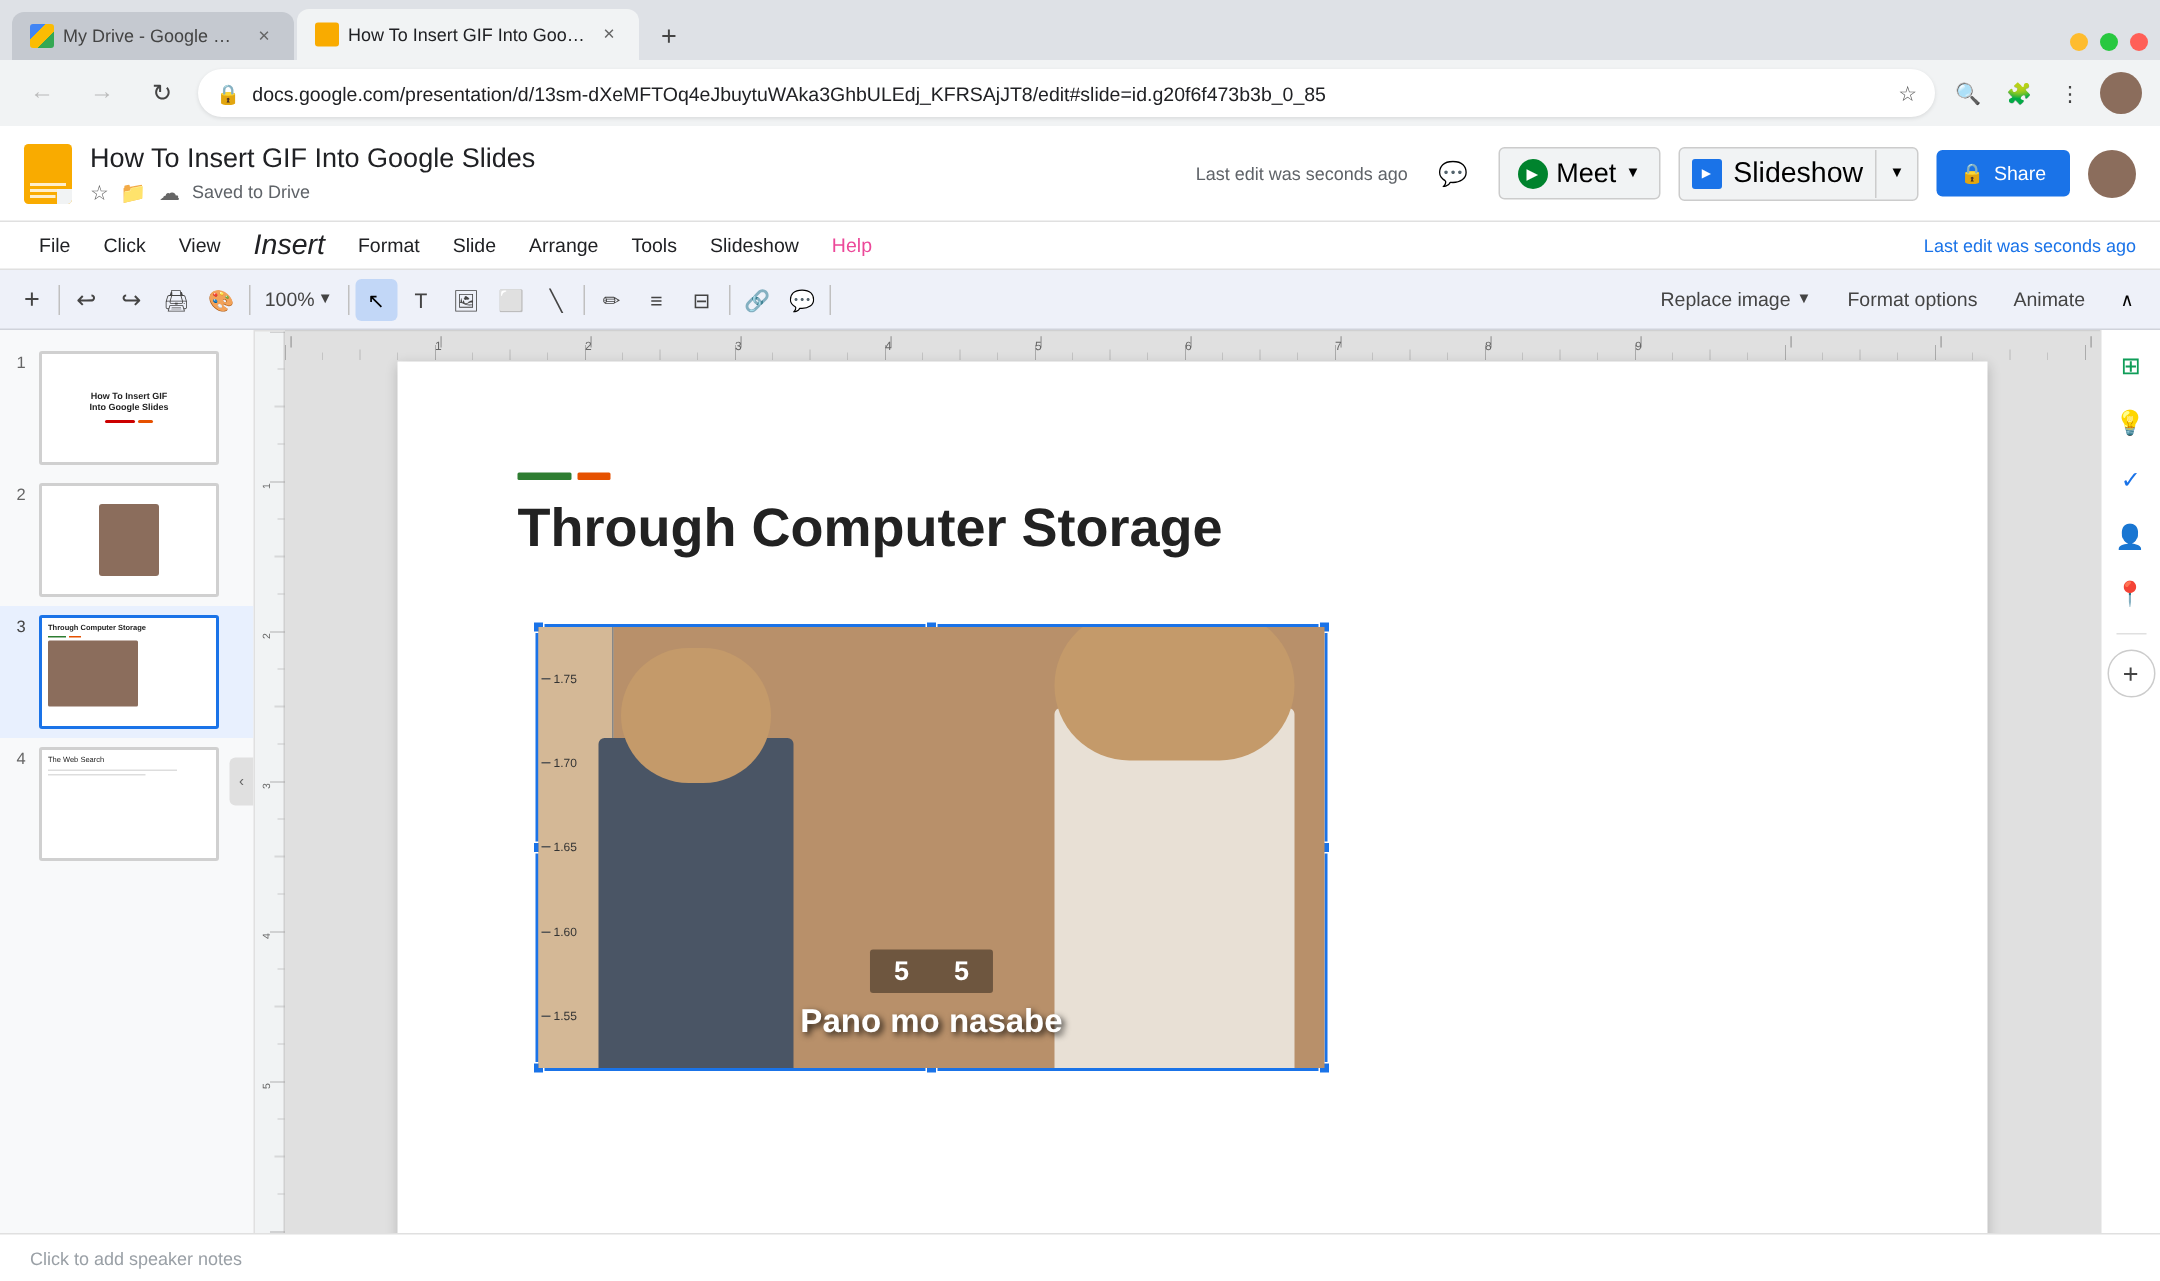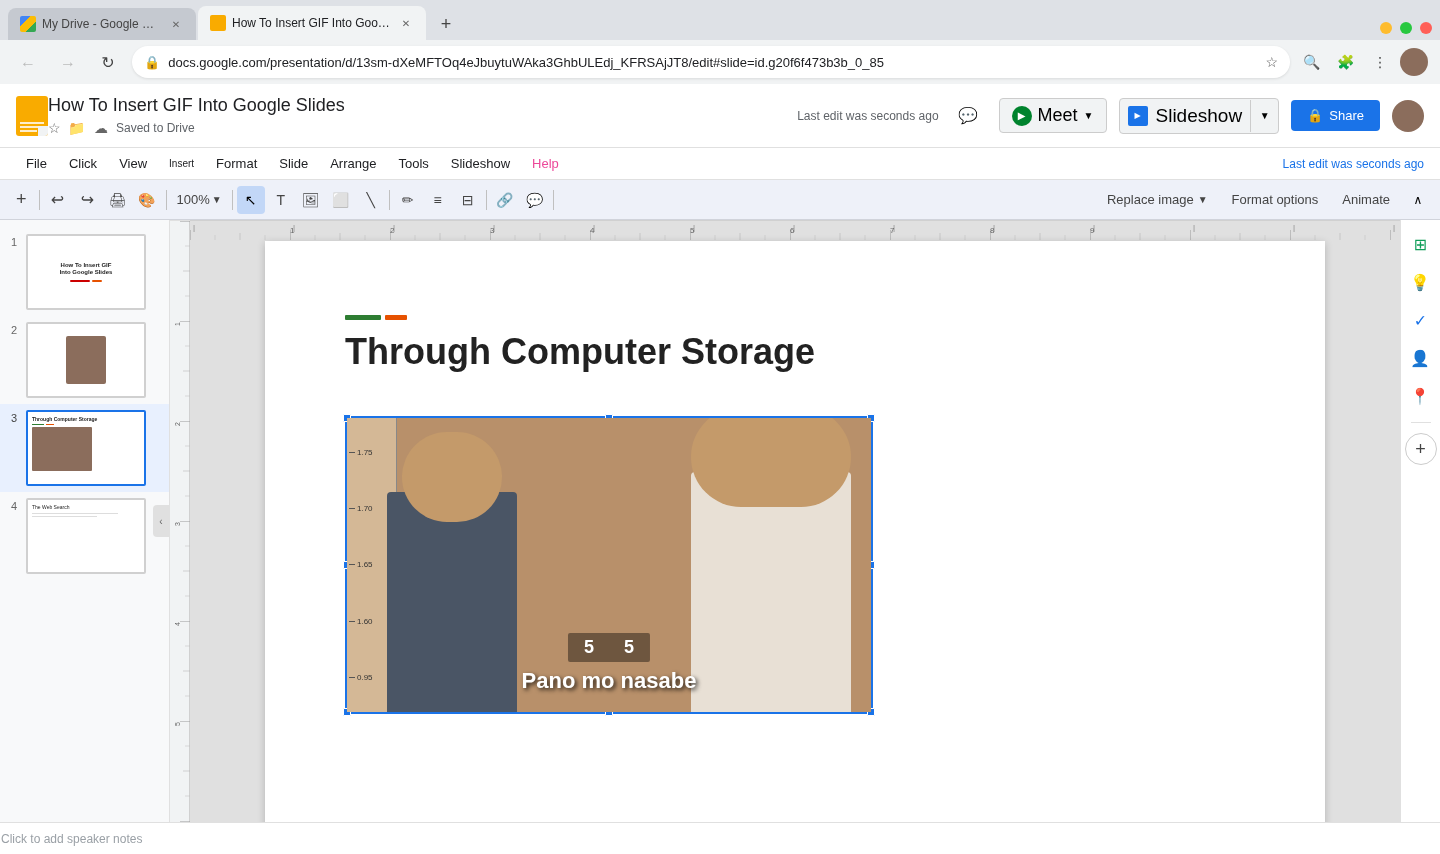--- a/index.html
+++ b/index.html
@@ -44,21 +44,21 @@
     <span style="font-size:14px;color:#555;cursor:pointer;">☆</span>
   </div>
   <div style="display:flex;gap:6px;align-items:center;">
     <div style="width:28px;height:28px;border-radius:50%;display:flex;align-items:center;justify-content:center;font-size:14px;color:#444;cursor:pointer;">🔍</div>
     <div style="width:28px;height:28px;border-radius:50%;display:flex;align-items:center;justify-content:center;font-size:14px;color:#444;cursor:pointer;">🧩</div>
     <div style="width:28px;height:28px;border-radius:50%;display:flex;align-items:center;justify-content:center;font-size:14px;color:#444;cursor:pointer;">⋮</div>
     <div style="width:28px;height:28px;border-radius:50%;background:#8b6d5c;cursor:pointer;"></div>
   </div>
 </div>
 
-<div style="background:#fff;height:64px;display:flex;align-items:center;padding:0 16px;gap:0;border-bottom:1px solid #e0e0e0;">
+<div style="background:#fff;height:64px;display:flex;align-items:center;padding:0 16px;gap:12px;border-bottom:1px solid #e0e0e0;">
   <div style="width:32px;height:40px;background:#f9ab00;border-radius:3px;display:flex;align-items:center;justify-content:center;position:relative;overflow:hidden;">
     <span style="color:white;font-size:10px;font-weight:bold;position:absolute;bottom:4px;left:4px;right:4px;">
       <div style="width:100%;height:2px;background:rgba(255,255,255,0.8);margin-bottom:2px;"></div>
       <div style="width:100%;height:2px;background:rgba(255,255,255,0.8);margin-bottom:2px;"></div>
       <div style="width:70%;height:2px;background:rgba(255,255,255,0.8);"></div>
     </span>
     <div style="position:absolute;bottom:0;right:0;width:10px;height:10px;background:#f1f3f4;"></div>
   </div>
   <div style="flex:1;">
     <div style="font-size:18px;color:#202124;font-weight:400;margin-bottom:4px;cursor:pointer;">How To Insert GIF Into Google Slides</div>
@@ -89,21 +89,21 @@
       <span>Share</span>
     </div>
     <div style="width:32px;height:32px;border-radius:50%;background:#8b6d5c;cursor:pointer;"></div>
   </div>
 </div>
 
 <div style="background:#fff;height:32px;display:flex;align-items:center;padding:0 16px;gap:2px;border-bottom:1px solid #e0e0e0;">
   <div style="padding:4px 10px;font-size:13px;color:#202124;cursor:pointer;border-radius:4px;">File</div>
   <div style="padding:4px 10px;font-size:13px;color:#202124;cursor:pointer;border-radius:4px;">Click</div>
   <div style="padding:4px 10px;font-size:13px;color:#202124;cursor:pointer;border-radius:4px;">View</div>
-  <div style="padding:4px 10px;font-size:10px;color:#202124;cursor:pointer;border-radius:4px;">Insert</div>
+  <div style="padding:4px 10px;font-size:19px;color:#202124;cursor:pointer;border-radius:4px;font-style:italic;">Insert</div>
   <div style="padding:4px 10px;font-size:13px;color:#202124;cursor:pointer;border-radius:4px;">Format</div>
   <div style="padding:4px 10px;font-size:13px;color:#202124;cursor:pointer;border-radius:4px;">Slide</div>
   <div style="padding:4px 10px;font-size:13px;color:#202124;cursor:pointer;border-radius:4px;">Arrange</div>
   <div style="padding:4px 10px;font-size:13px;color:#202124;cursor:pointer;border-radius:4px;">Tools</div>
   <div style="padding:4px 10px;font-size:13px;color:#202124;cursor:pointer;border-radius:4px;">Slideshow</div>
   <div style="padding:4px 10px;font-size:13px;color:#ec4899;cursor:pointer;border-radius:4px;">Help</div>
   <div style="margin-left:auto;font-size:12px;color:#1a73e8;cursor:pointer;">Last edit was seconds ago</div>
 </div>
 
 <div style="background:#eef1f9;height:40px;display:flex;align-items:center;padding:0 8px;gap:2px;border-bottom:1px solid #d0d3db;">
@@ -250,21 +250,21 @@
       <div style="flex:1;display:flex;align-items:flex-start;justify-content:center;padding:20px;overflow:auto;">
         <div style="background:#fff;width:1060px;height:600px;position:relative;box-shadow:0 2px 8px rgba(0,0,0,0.2);flex-shrink:0;">
 
           <div style="position:absolute;top:74px;left:80px;display:flex;gap:4px;">
             <div style="width:36px;height:5px;background:#2e7d32;border-radius:1px;"></div>
             <div style="width:22px;height:5px;background:#e65100;border-radius:1px;"></div>
           </div>
 
           <div style="position:absolute;top:90px;left:80px;font-size:36px;font-weight:700;color:#222;font-family:Arial,sans-serif;">Through Computer Storage</div>
 
-          <div style="position:absolute;top:175px;left:80px;width:528px;height:298px;border:2px solid #1a73e8;cursor:pointer;">
+          <div style="position:absolute;top:175px;left:92px;width:528px;height:298px;border:2px solid #1a73e8;cursor:pointer;">
 
             <div style="position:absolute;width:8px;height:8px;background:#1a73e8;border:1px solid #fff;border-radius:1px;top:-4px;left:50%;transform:translateX(-50%);cursor:n-resize;"></div>
             <div style="position:absolute;width:8px;height:8px;background:#1a73e8;border:1px solid #fff;border-radius:1px;top:50%;left:-4px;transform:translateY(-50%);cursor:w-resize;"></div>
             <div style="position:absolute;width:8px;height:8px;background:#1a73e8;border:1px solid #fff;border-radius:1px;top:50%;right:-4px;transform:translateY(-50%);cursor:e-resize;"></div>
             <div style="position:absolute;width:8px;height:8px;background:#1a73e8;border:1px solid #fff;border-radius:1px;top:-4px;left:-4px;cursor:nw-resize;"></div>
             <div style="position:absolute;width:8px;height:8px;background:#1a73e8;border:1px solid #fff;border-radius:1px;top:-4px;right:-4px;cursor:ne-resize;"></div>
             <div style="position:absolute;width:8px;height:8px;background:#1a73e8;border:1px solid #fff;border-radius:1px;bottom:-4px;left:-4px;cursor:sw-resize;"></div>
             <div style="position:absolute;width:8px;height:8px;background:#1a73e8;border:1px solid #fff;border-radius:1px;bottom:-4px;left:50%;transform:translateX(-50%);cursor:s-resize;"></div>
             <div style="position:absolute;width:8px;height:8px;background:#1a73e8;border:1px solid #fff;border-radius:1px;bottom:-4px;right:-4px;cursor:se-resize;"></div>
 
@@ -282,21 +282,21 @@
                 <div style="display:flex;align-items:center;gap:2px;">
                     <div style="width:6px;height:1px;background:#555;"></div>
                     <span>1.65</span>
                   </div>
                 <div style="display:flex;align-items:center;gap:2px;">
                     <div style="width:6px;height:1px;background:#555;"></div>
                     <span>1.60</span>
                   </div>
                 <div style="display:flex;align-items:center;gap:2px;">
                     <div style="width:6px;height:1px;background:#555;"></div>
-                    <span>0.95</span>
+                    <span>1.55</span>
                   </div>
               </div>
 
               <div style="position:absolute;bottom:50px;left:50%;transform:translateX(-50%);display:flex;gap:30px;background:rgba(0,0,0,0.4);padding:4px 16px;border-radius:2px;">
                 <span style="font-size:18px;font-weight:bold;color:white;">5</span>
                 <span style="font-size:18px;font-weight:bold;color:white;">5</span>
               </div>
 
               <div style="position:absolute;bottom:0;left:40px;width:130px;height:220px;background:#4a5565;border-radius:4px 4px 0 0;"></div>
               <div style="position:absolute;bottom:190px;left:55px;width:100px;height:90px;background:#c49a6a;border-radius:50px;"></div>
@@ -317,15 +317,15 @@
     <div style="width:32px;height:32px;border-radius:50%;display:flex;align-items:center;justify-content:center;cursor:pointer;font-size:16px;color:#0f9d58;">⊞</div>
     <div style="width:32px;height:32px;border-radius:50%;display:flex;align-items:center;justify-content:center;cursor:pointer;font-size:16px;color:#fbbc04;">💡</div>
     <div style="width:32px;height:32px;border-radius:50%;display:flex;align-items:center;justify-content:center;cursor:pointer;font-size:16px;color:#1a73e8;">✓</div>
     <div style="width:32px;height:32px;border-radius:50%;display:flex;align-items:center;justify-content:center;cursor:pointer;font-size:16px;color:#1a73e8;">👤</div>
     <div style="width:32px;height:32px;border-radius:50%;display:flex;align-items:center;justify-content:center;cursor:pointer;font-size:16px;color:#ea4335;">📍</div>
     <div style="width:20px;height:1px;background:#e0e0e0;margin:4px 0;"></div>
     <div style="width:32px;height:32px;border-radius:50%;display:flex;align-items:center;justify-content:center;cursor:pointer;font-size:18px;color:#444;border:1px solid #ccc;">+</div>
   </div>
 </div>
 
-<div style="background:#fff;border-top:1px solid #e0e0e0;height:32px;display:flex;align-items:center;padding:0 1px;">
+<div style="background:#fff;border-top:1px solid #e0e0e0;height:32px;display:flex;align-items:center;padding:0 20px;">
   <span style="font-size:12px;color:#9aa0a6;cursor:text;">Click to add speaker notes</span>
 </div>
 
 </body></html>

